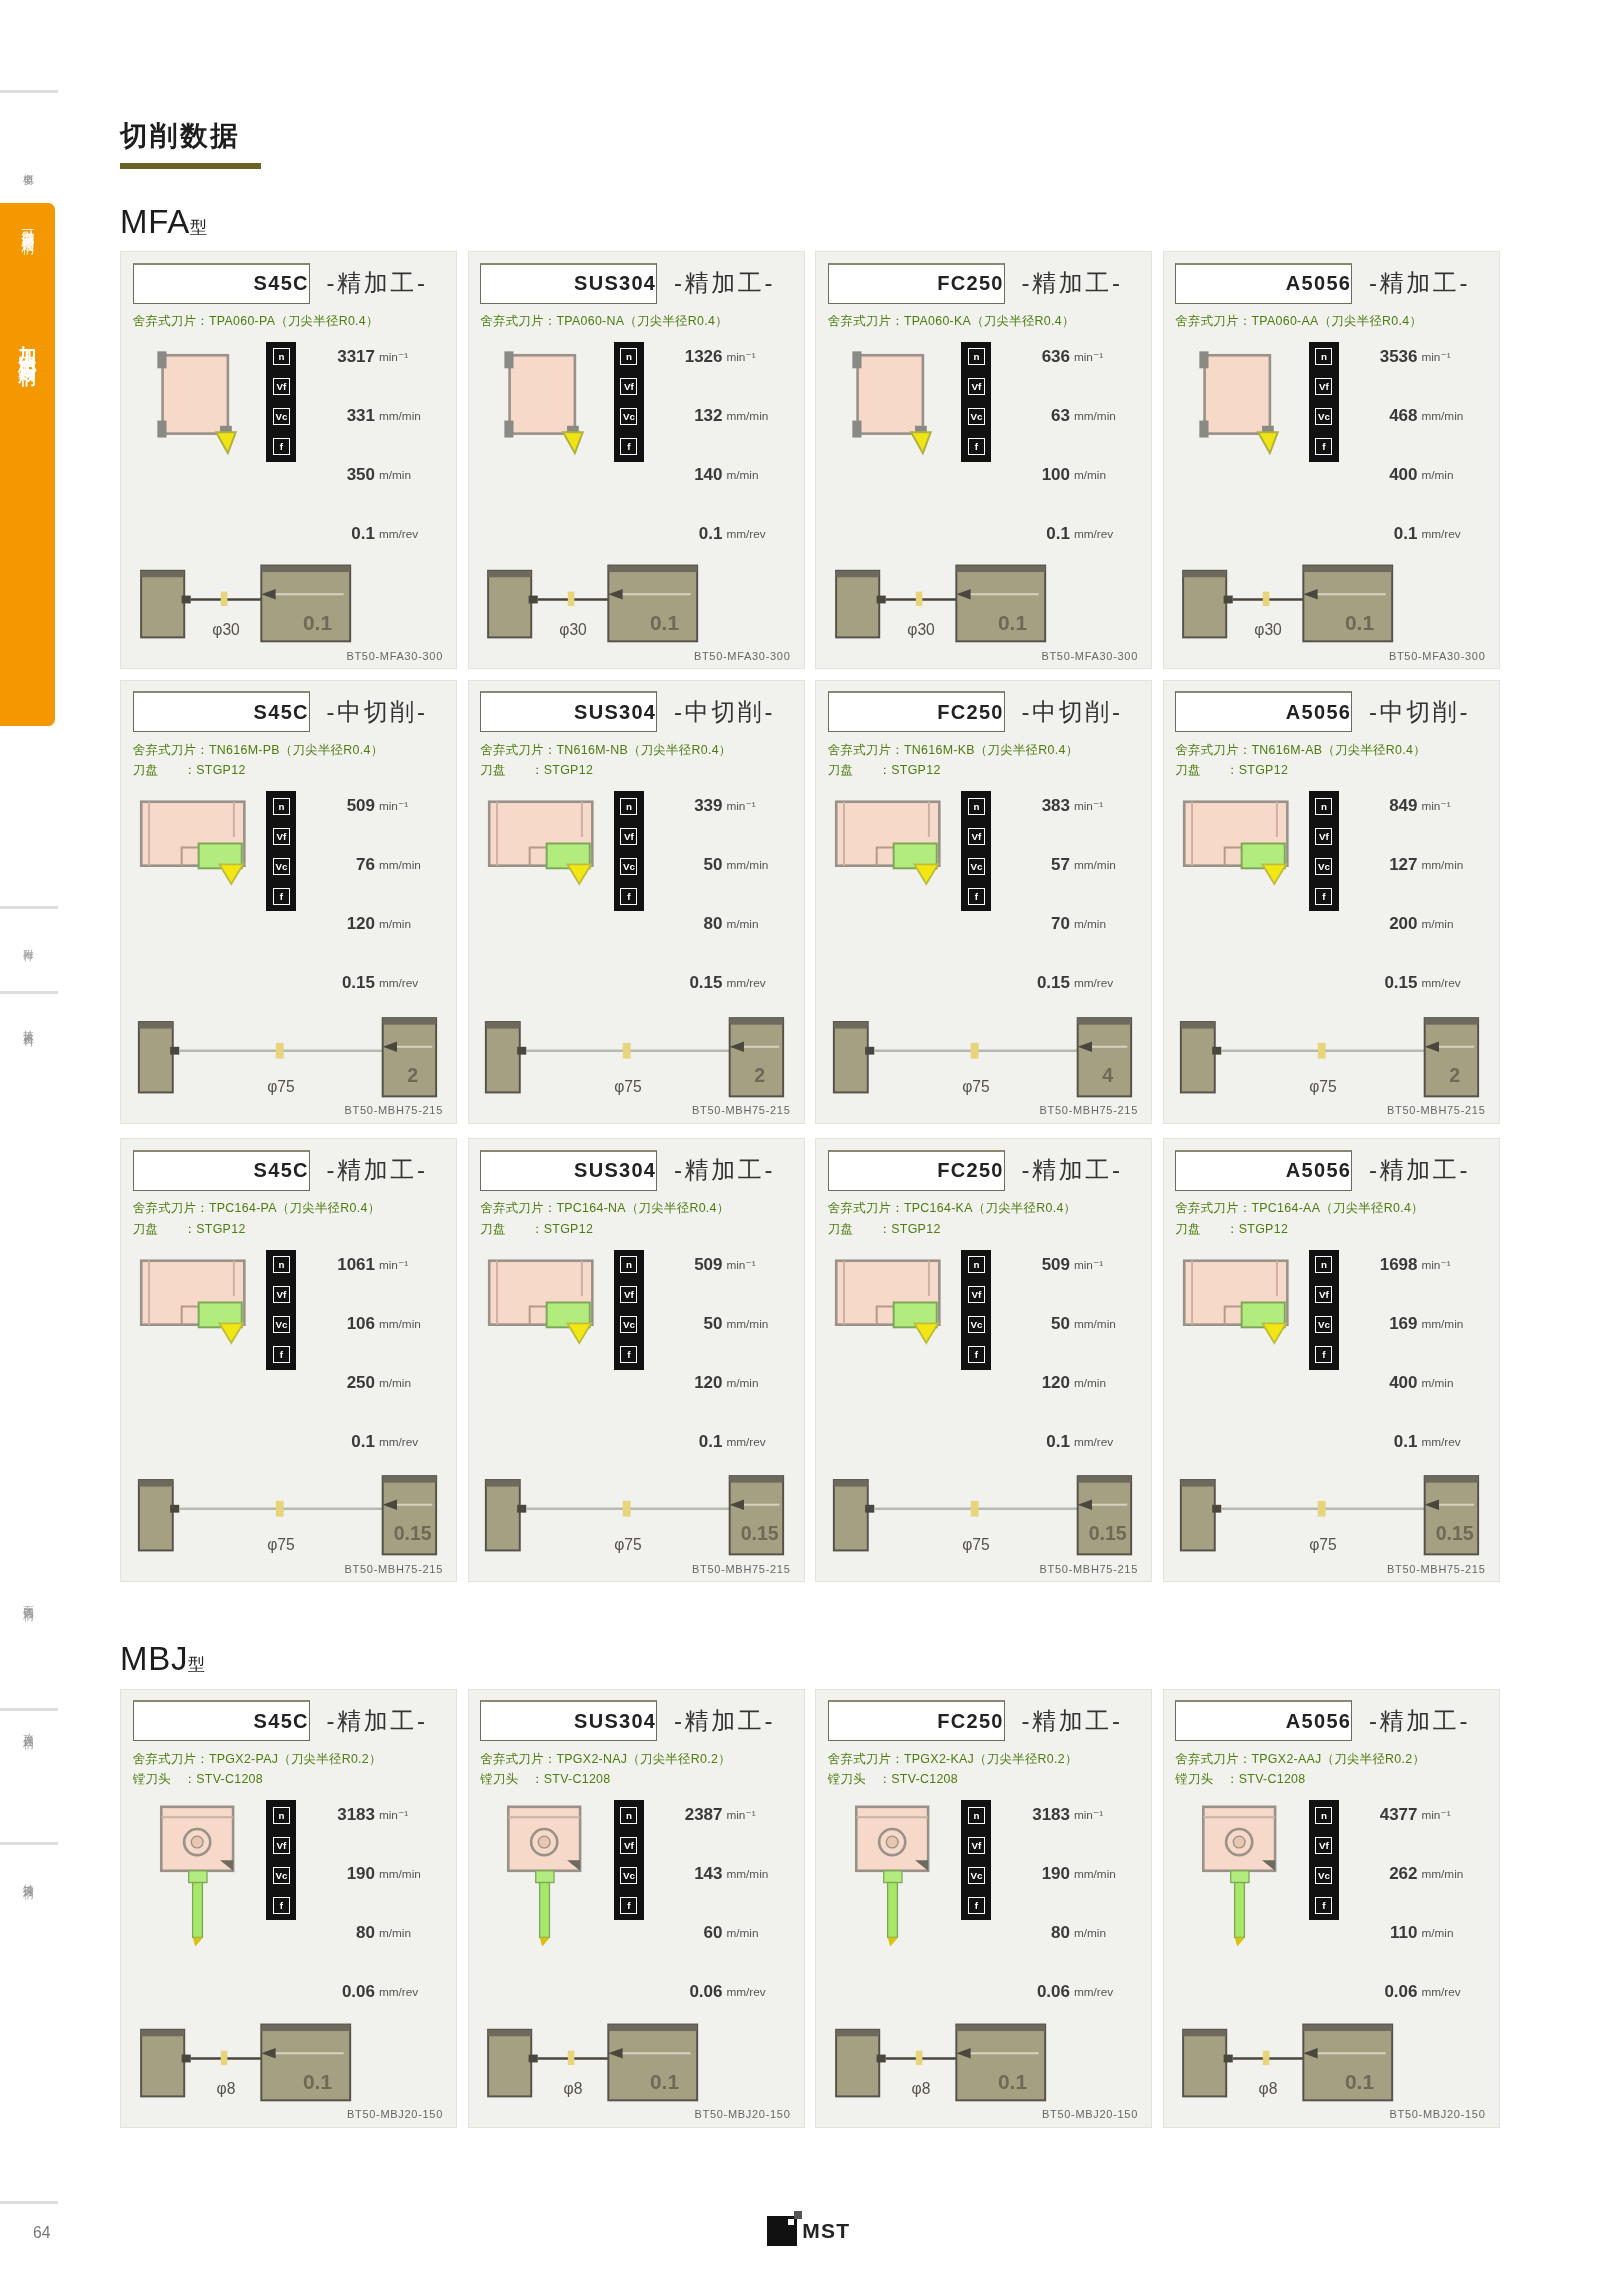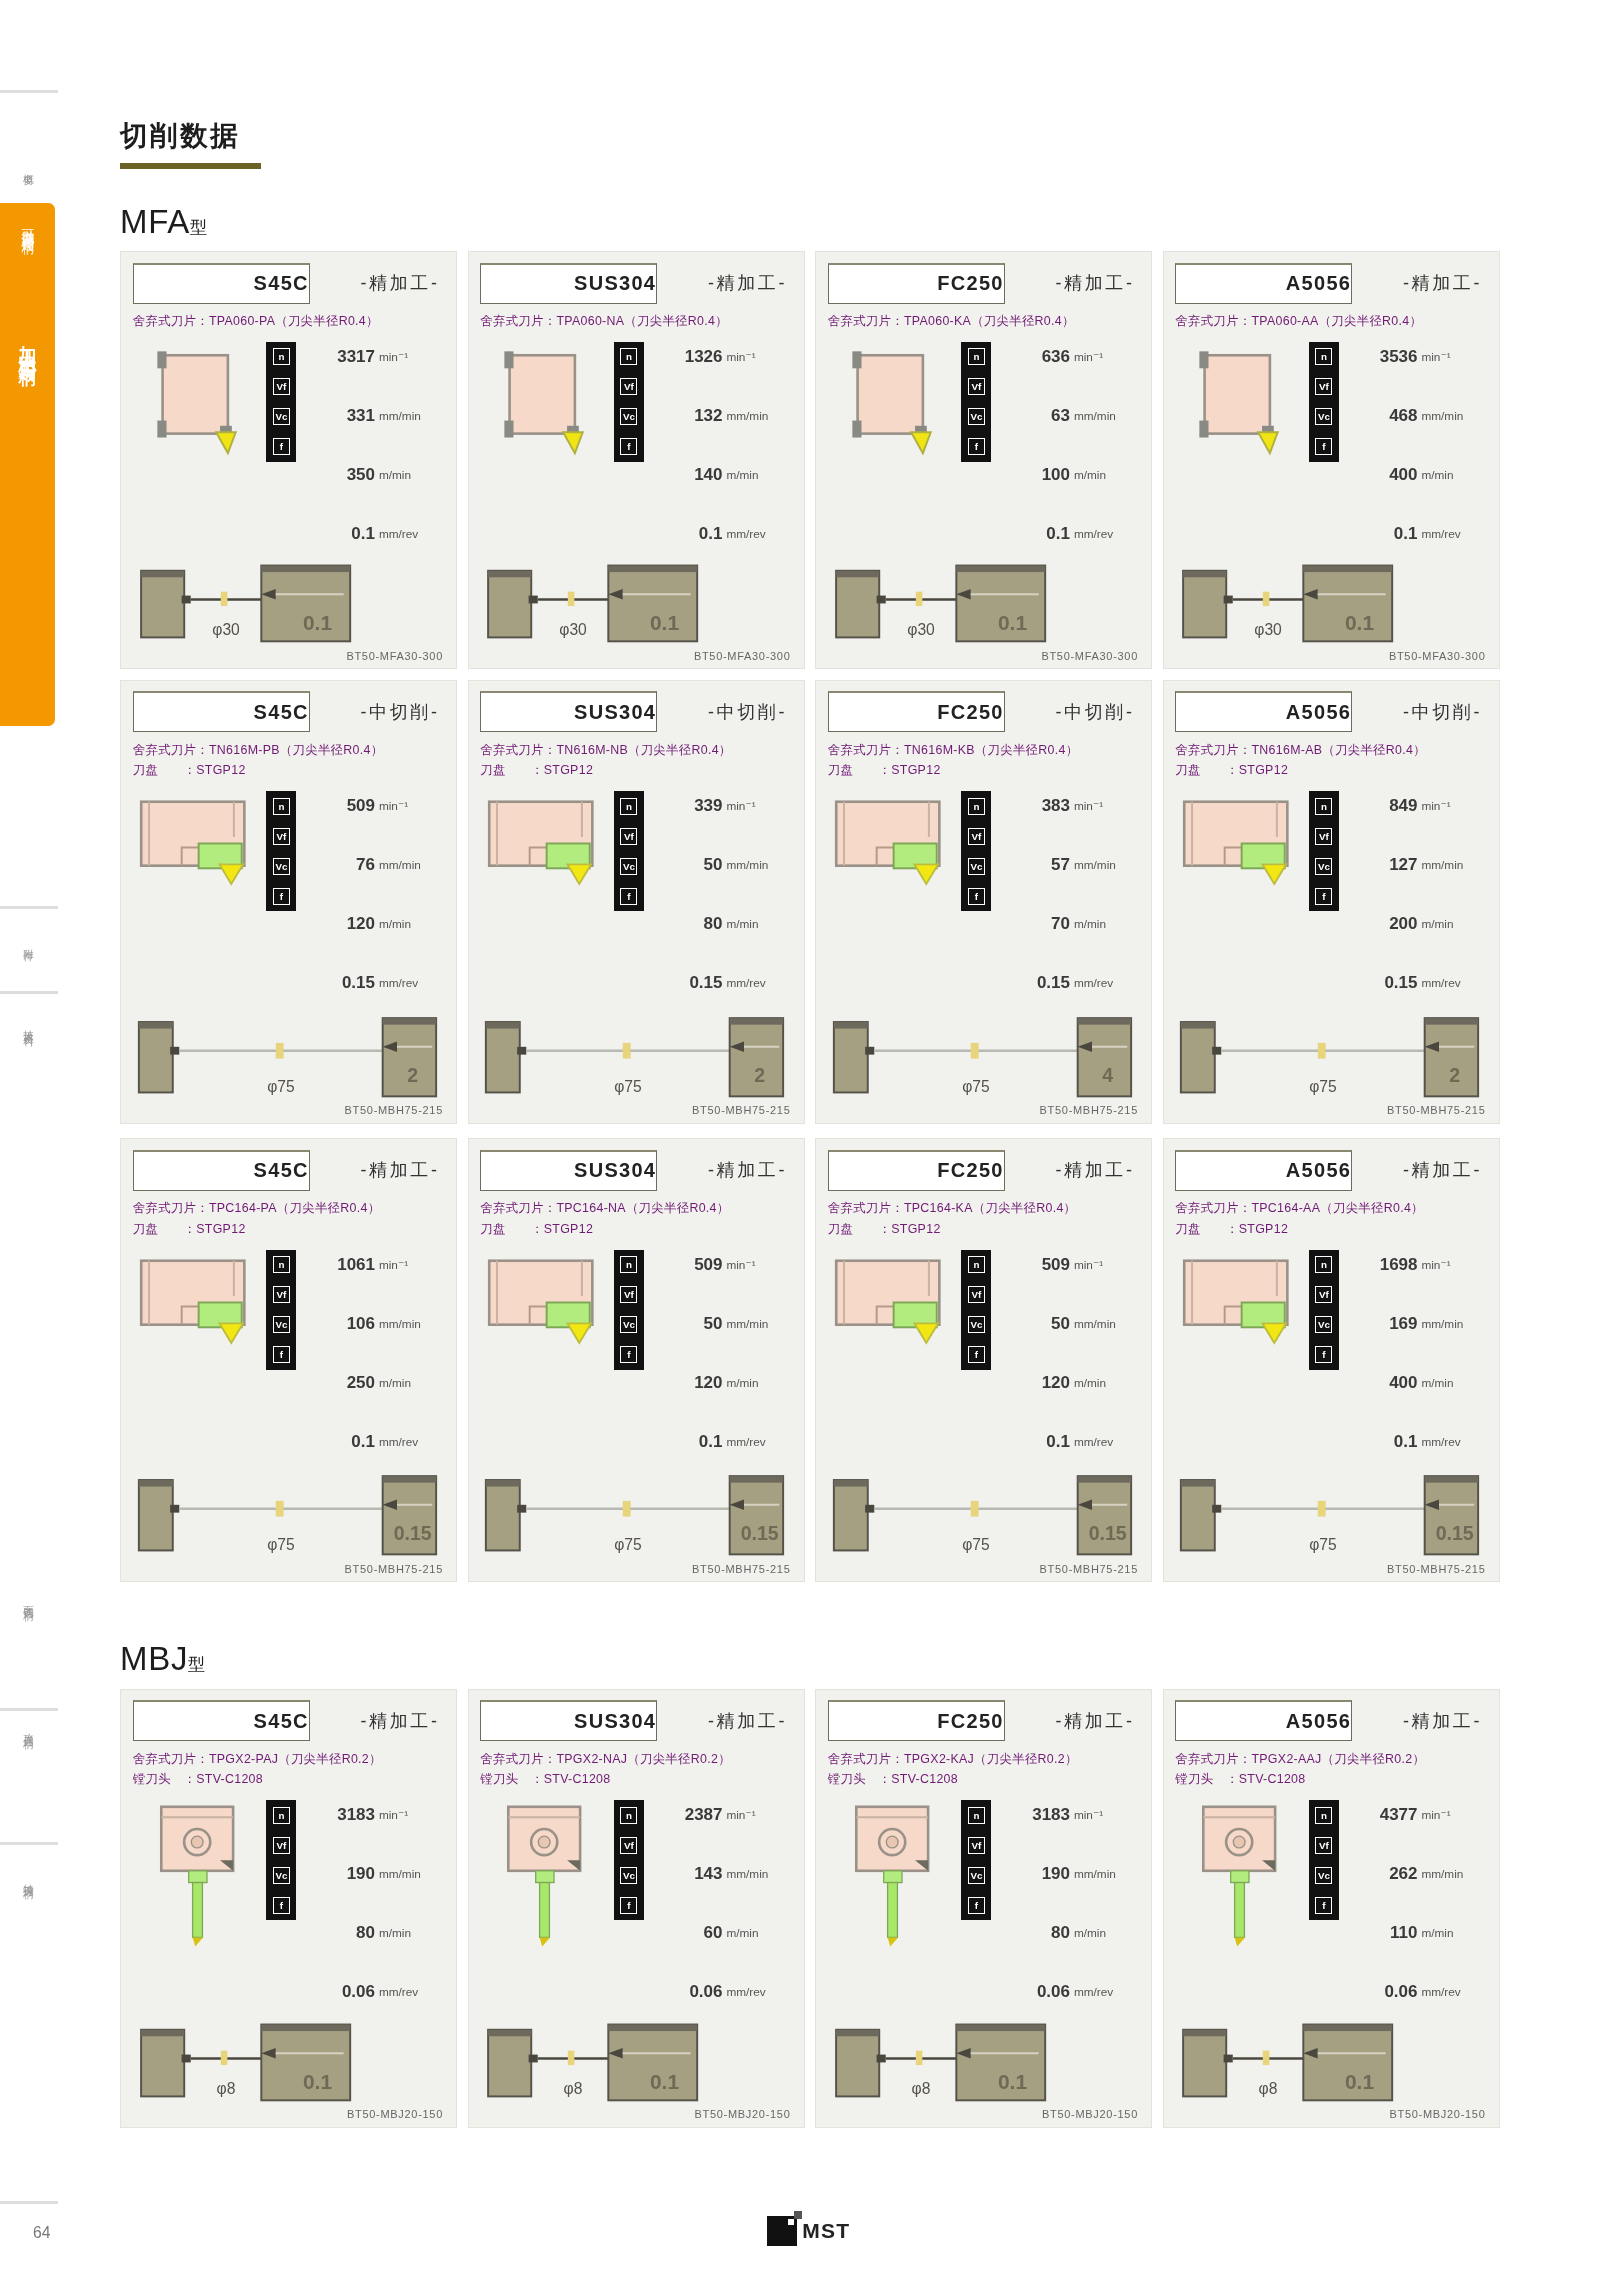--- a/index.html
+++ b/index.html
@@ -33,22 +33,22 @@
   #head-mbh{margin-top:46px;}
   #head-mbj{margin-top:58px;}
   .panel-row{display:flex;gap:10.5px;margin-top:10.5px;}
   
   .panel{position:relative;width:337px;background:#f1f1ed;box-sizing:border-box;
          padding:10.5px 11.8px 9.2px 11.8px;border:0.7px solid #e3e3dc;}
   .panel-head{display:flex;align-items:center;}
   .mat-box{width:175px;height:38px;background:#fff;border:1.3px solid #6e6c5c;border-top:2.6px solid #8a8870;
            display:flex;align-items:center;justify-content:flex-end;}
   .mat-box span{font-size:20px;font-weight:bold;color:#222;letter-spacing:1.3px;}
-  .op{flex:1;text-align:center;font-size:18px;color:#333;letter-spacing:2.6px;padding-left:46px;}
-  .insert-line{margin-top:9.2px;font-size:12.4px;color:#701a75;letter-spacing:0.3px;white-space:nowrap;}
+  .op{flex:1;text-align:center;font-size:24px;color:#333;letter-spacing:2.6px;}
+  .insert-line{margin-top:9.2px;font-size:12.4px;color:#4d7c0f;letter-spacing:0.3px;white-space:nowrap;}
   .insert-line.second{margin-top:3.9px;}
   .body{display:flex;margin-top:11.8px;}
   .graphic{width:131px;display:flex;justify-content:center;align-items:flex-start;}
   .params{display:flex;margin-left:2.6px;}
   .icon-col{width:30px;display:flex;flex-direction:column;}
   .icon-cell{width:30px;height:30px;background:#111;display:flex;align-items:center;justify-content:center;}
   .icon-cell .g{border:1.3px solid #fff;min-width:17px;height:17px;display:flex;align-items:center;
                 justify-content:center;color:#fff;font-size:9.8px;font-weight:bold;padding:0 1.3px;box-sizing:border-box;}
   .vals{display:flex;flex-direction:column;margin-left:6.5px;gap:29px;}
   .val-row{height:30px;display:flex;align-items:center;justify-content:flex-end;width:124px;}

